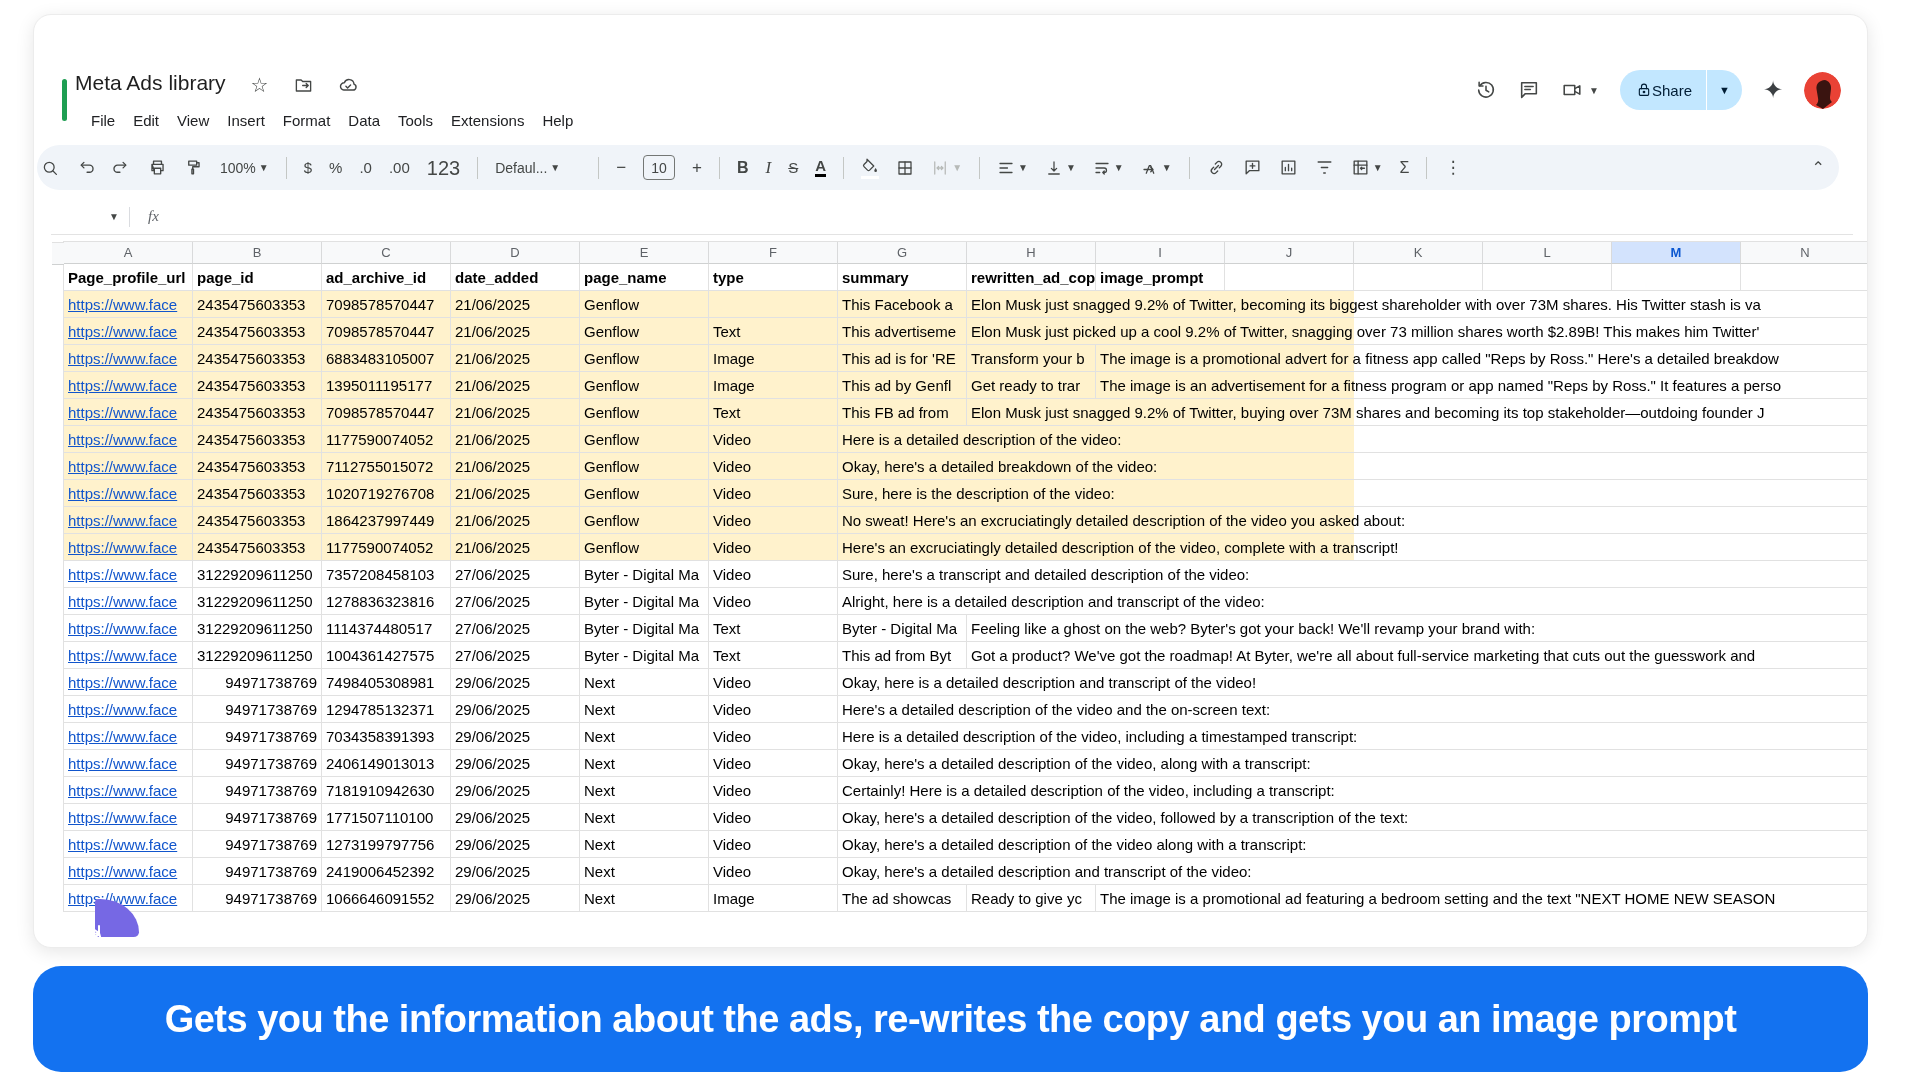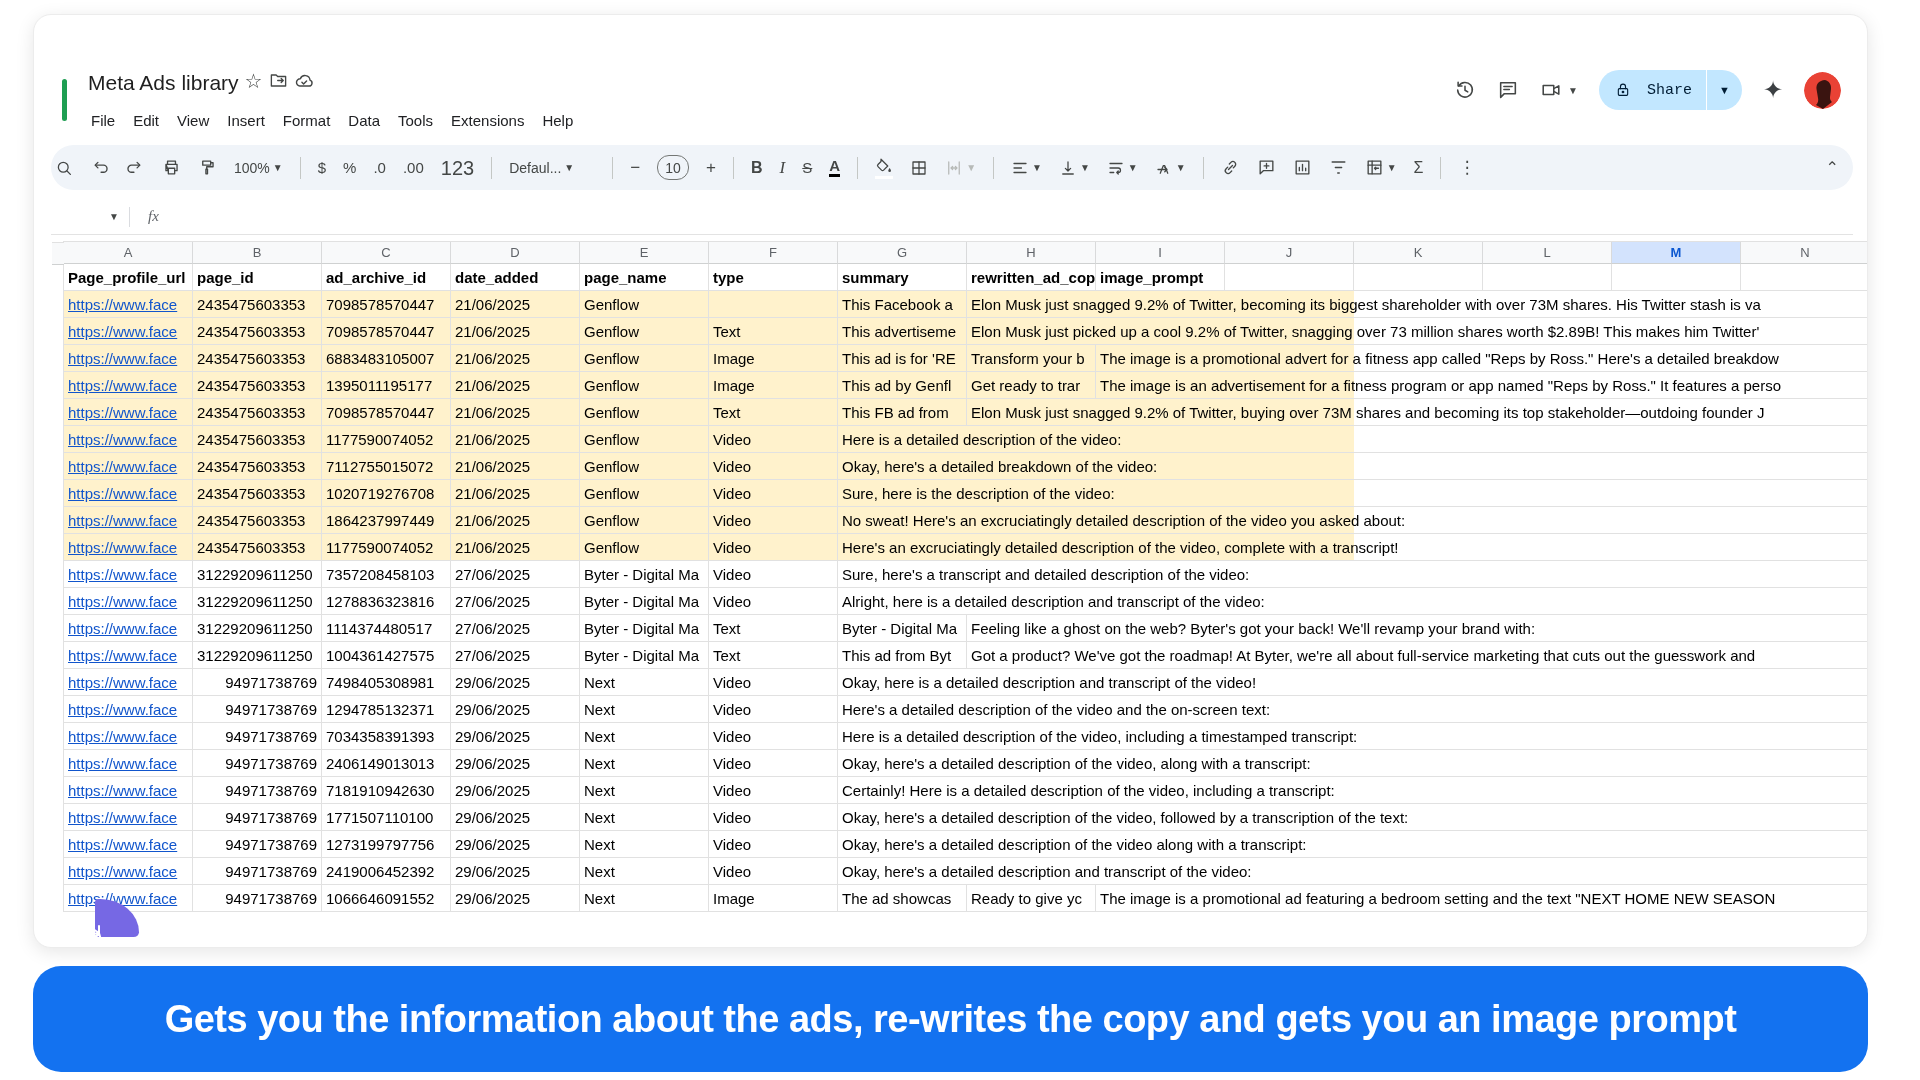--- a/index.html
+++ b/index.html
@@ -5,44 +5,44 @@
   * { margin:0; padding:0; box-sizing:border-box; }
   html,body { width:1920px; height:1080px; background:#fff; font-family:"Liberation Sans","DejaVu Sans",sans-serif; overflow:hidden; }
 
   
   .card { position:absolute; left:33px; top:14px; width:1835px; height:934px;
           background:#fff; border:1px solid #ececec; border-radius:18px;
           box-shadow:0 4px 18px rgba(0,0,0,.10); overflow:hidden; }
 
   
   .greenbar { position:absolute; left:28px; top:64px; width:5px; height:42px; background:#1e9e52; border-radius:3px; }
-  .titleline { position:absolute; left:54px; top:56px; display:flex; align-items:flex-start; gap:6px; }
+  .titleline { position:absolute; left:41px; top:56px; display:flex; align-items:flex-end; gap:25px; }
   .doc-title { font-size:21px; color:#1f1f1f; }
   .tbicon { color:#444746; font-size:18px; line-height:1; display:flex; align-items:center; }
   .menuline { position:absolute; left:50px; top:94px; display:flex; gap:4px; }
   .menuline span { font-size:15px; color:#202124; padding:3px 7px; border-radius:5px; }
 
   .rightctl { position:absolute; right:26px; top:52px; height:46px; display:flex; align-items:center; gap:21px; }
   .rictn { color:#444746; display:flex; align-items:center; }
   .share-pill { display:flex; align-items:center; height:40px; background:#c2e7ff; border-radius:20px; color:#001d35; }
-  .share-main { display:flex; align-items:center; gap:16px; padding:0 14px 0 16px;font-family:Liberation Mono, monospace; }
+  .share-main { display:flex; align-items:center; gap:0; padding:0 14px 0 16px; }
   .share-label { font-size:15px; font-weight:500; }
   .share-sep { width:1px; height:40px; background:#fff; }
   .share-dd { padding:0 12px; font-size:11px; }
   .avatar { width:37px; height:37px; border-radius:50%; overflow:hidden; }
 
   
-  .toolbar { position:absolute; left:17px; top:130px; width:1802px; height:45px;
+  .toolbar { position:absolute; left:3px; top:130px; width:1802px; height:45px;
              background:#f0f4f9; border-radius:23px; display:flex; align-items:center;
              padding:0 14px 0 6px; gap:17px; color:#444746; }
   .tbtn { display:flex; align-items:center; gap:3px; font-size:14px; color:#444746; line-height:1; white-space:nowrap; }
   .tdiv { width:1px; height:22px; background:#c4c7c5; }
   .caret { font-size:10px; color:#444746; }
   .ztext { font-size:14px; }
-  .fsize { width:32px; height:25px; border:1px solid #747775; border-radius:12px; display:flex; align-items:center; justify-content:center; font-size:14px; }
+  .fsize { width:32px; height:25px; border:1px solid #747775; border-radius:4px; display:flex; align-items:center; justify-content:center; font-size:14px; }
   .glyB { font-weight:bold; font-size:16px; }
   .glyI { font-style:italic; font-family:"Liberation Serif",serif; font-size:17px; }
   .glyS { font-size:15px; text-decoration:line-through; }
   .glyA { font-size:15px; font-weight:bold; border-bottom:3px solid #000; padding-bottom:1px; }
   .glyA2 { font-size:15px; font-weight:bold; border-bottom:3px solid #fff; padding-bottom:1px; }
   .muted { color:#b7bab8; }
   .pushright { margin-left:auto; }
 
   
   .fbar { position:absolute; left:17px; top:184px; width:1802px; height:36px; display:flex; align-items:center; border-bottom:1px solid #e3e3e3; }

